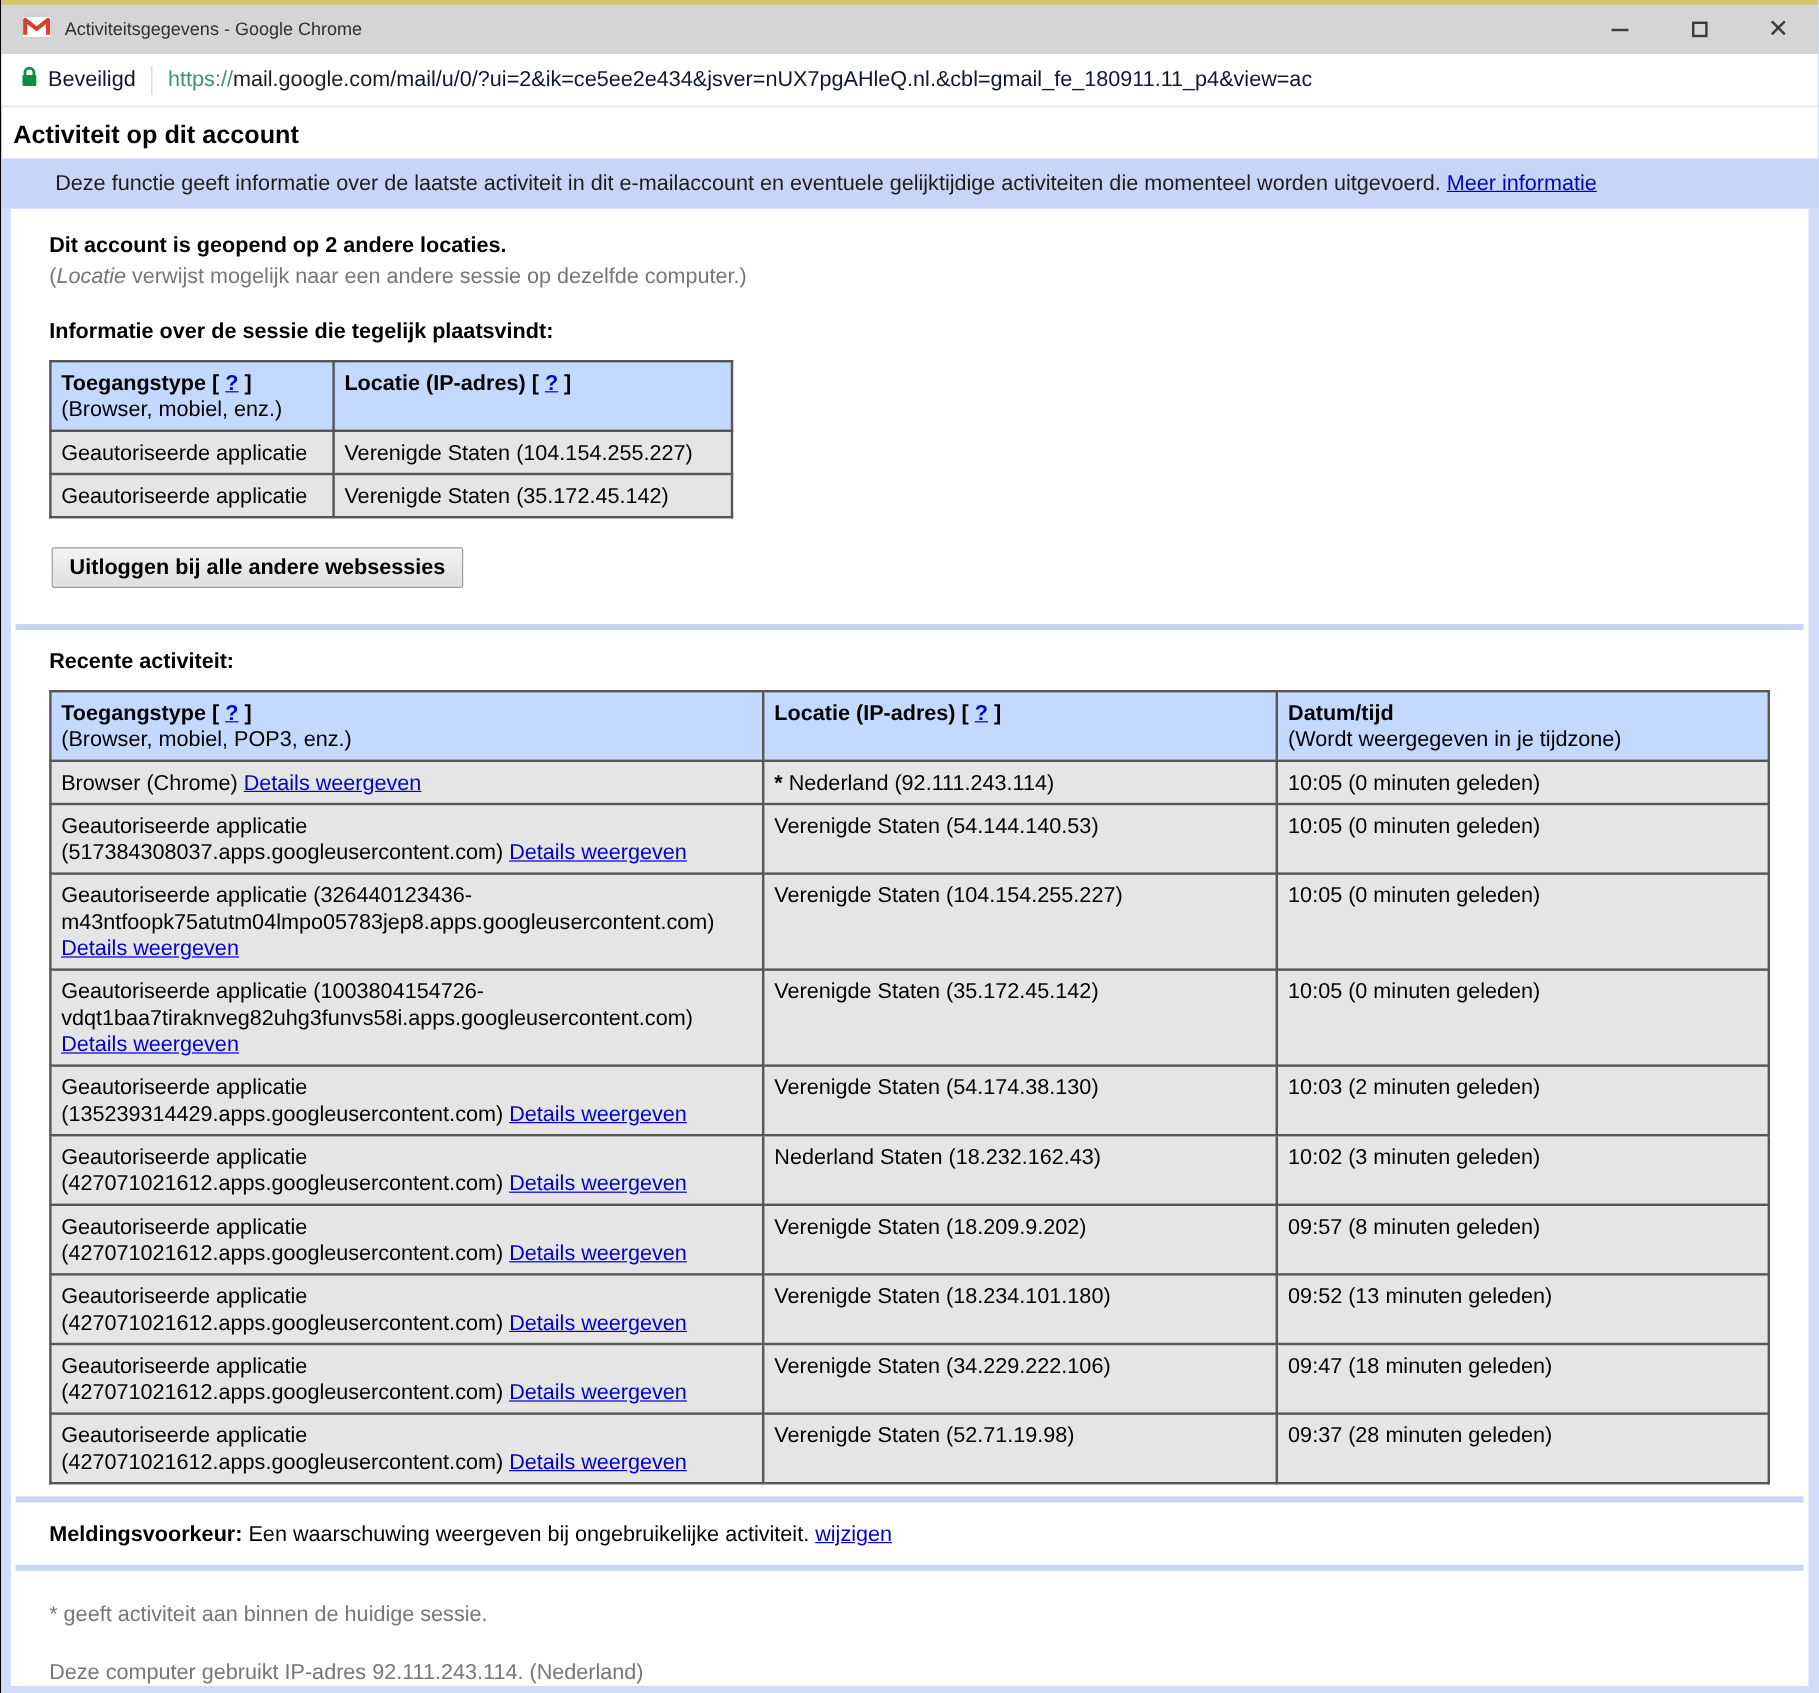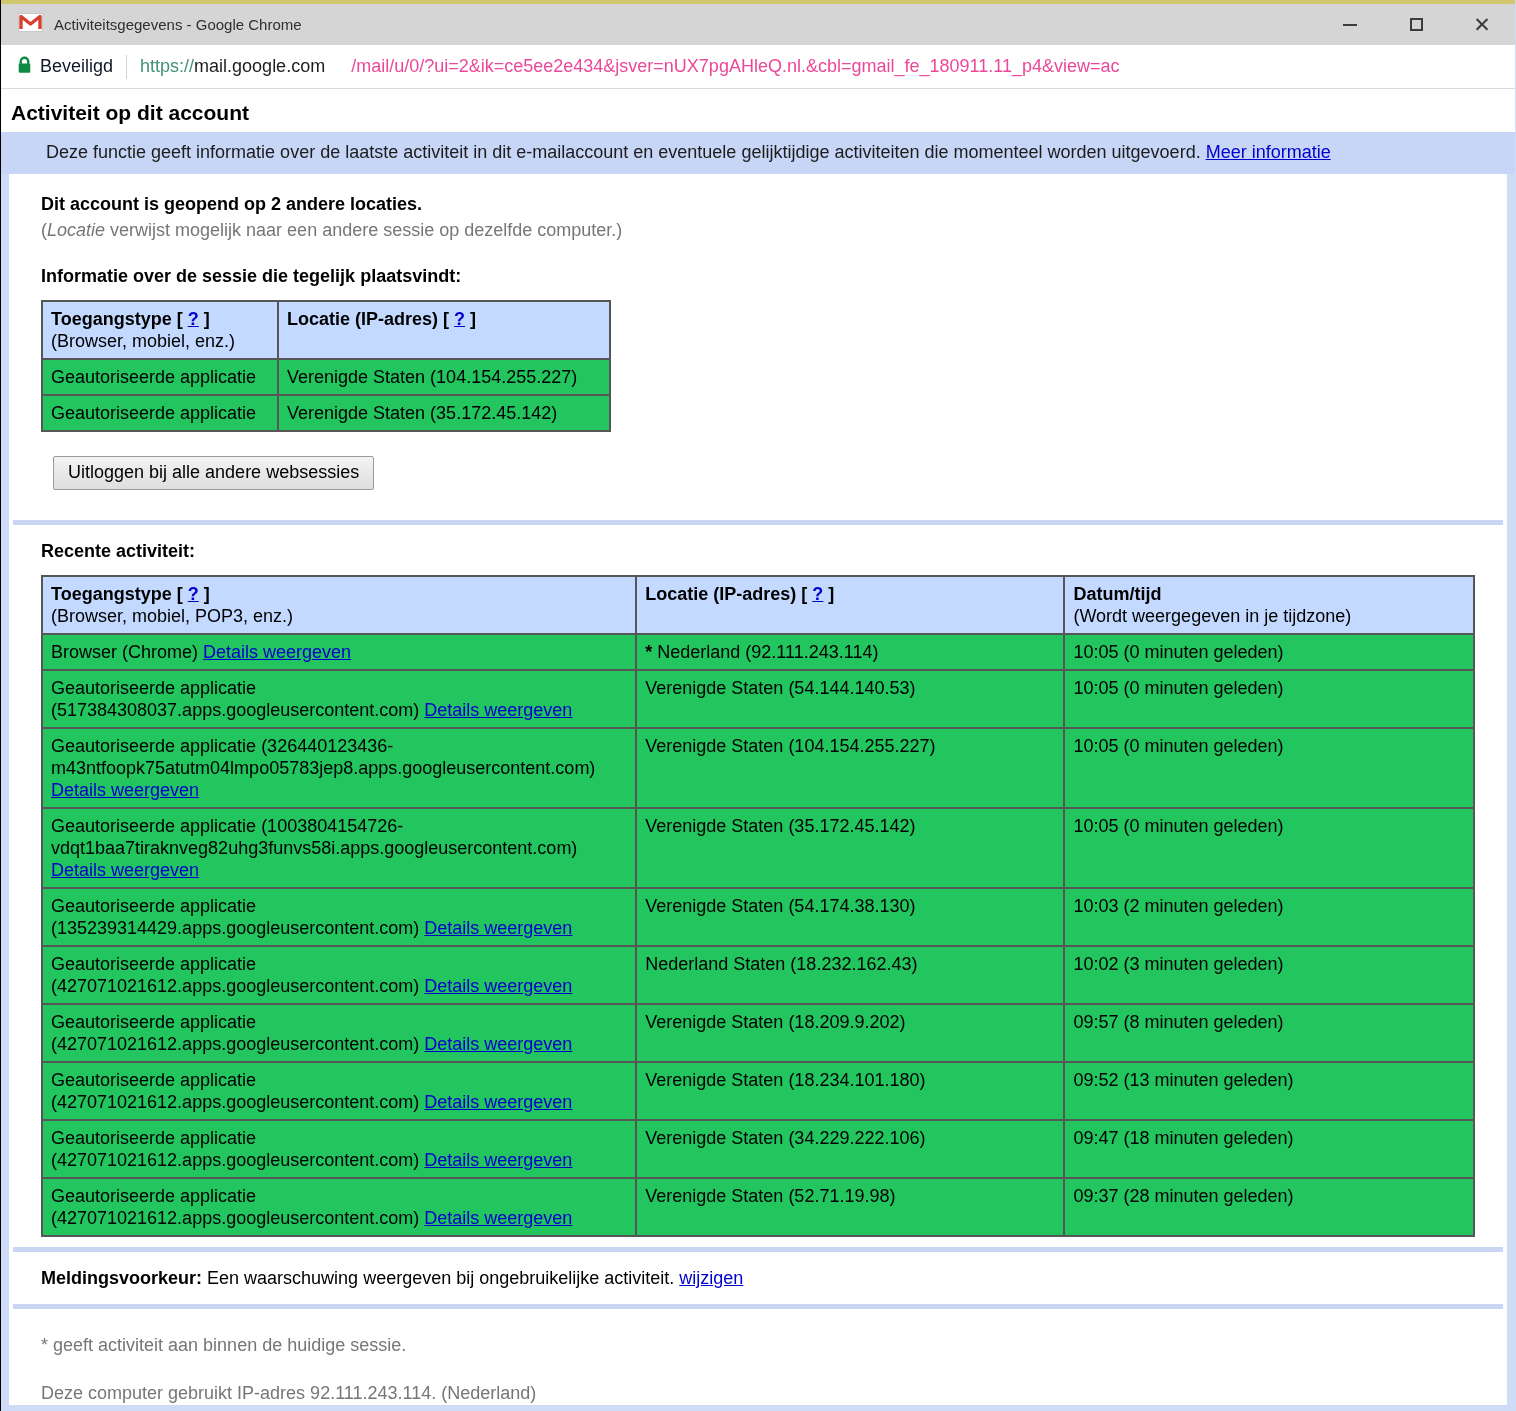--- a/index.html
+++ b/index.html
@@ -18,47 +18,47 @@
   .glyph-close{font-size:21px;line-height:1;font-weight:400;}
 
   
   .addressbar{height:43px;flex:0 0 43px;background:#ffffff;border-bottom:1px solid #dadada;
               display:flex;align-items:center;padding:0 16px;}
   .secure-label{color:#0f172a;font-size:18px;margin-left:8px;}
   .vsep{width:1px;height:24px;background:#d4d4d4;margin:0 13px;}
   .url{font-size:18px;white-space:nowrap;overflow:hidden;}
   .url .scheme{color:#41917a;}
   .url .host{color:#1d1d1d;}
-  .url .path{color:#ec4899;margin-left:26px;}
+  .url .path{color:#0f172a;}
 
   
   .page-title{font-size:21px;font-weight:bold;color:#000;margin:12px 0 7px 10px;}
   .infobar{background:#c7d6f7;padding:10px 16px 11px 45px;font-size:18px;color:#1c1c1c;}
   a.lnk{color:#0000cc;text-decoration:underline;cursor:pointer;}
 
   .frame{flex:1;background:#cfdcf8;padding:0 8px 14px 8px;display:flex;box-sizing:border-box;}
   .frame-inner{flex:1;background:#ffffff;padding:18px 32px 0 32px;box-sizing:border-box;font-size:18px;color:#000;}
 
   .summary-line{margin:0 0 2px 0;line-height:24px;font-weight:bold;}
   .summary-note{margin:0;color:#767676;line-height:24px;}
   .section-heading{font-size:18px;font-weight:bold;margin:24px 0 13px 0;}
 
   
   table.tbl{border-collapse:collapse;font-size:18px;line-height:22px;}
-  .tbl th,.tbl td{border:2px solid #565656;padding:6px 8px;text-align:left;vertical-align:top;font-weight:normal;background:#22c55e;}
+  .tbl th,.tbl td{border:2px solid #565656;padding:6px 8px;text-align:left;vertical-align:top;font-weight:normal;background:#e5e5e5;}
   .tbl th{background:#c3d9ff;}
   .th-main{font-weight:bold;}
   a.help{color:#0000cc;text-decoration:underline;font-weight:bold;cursor:pointer;}
   .big-tbl{width:100%;}
   .r-star{font-weight:bold;}
 
   
   .gray-btn{font-family:"Liberation Sans",sans-serif;font-size:18px;color:#000;
             background:linear-gradient(#f3f3f3,#dedede);border:1px solid #9b9b9b;border-radius:2px;
-            padding:5px 14px 6px 14px;margin:24px 0 16px 12px;cursor:pointer;}
+            padding:5px 14px 6px 14px;margin:24px 0 16px 2px;cursor:pointer;font-weight:bold;}
 
   .divider{height:5px;background:#c9d6f3;margin:14px -28px;}
 
   .pref-line{margin:14px 0;line-height:24px;}
   .pref-label{font-weight:bold;}
   .note{color:#767676;margin:24px 0 0 0;line-height:24px;}
 </style>
 </head>
 <body>
 

